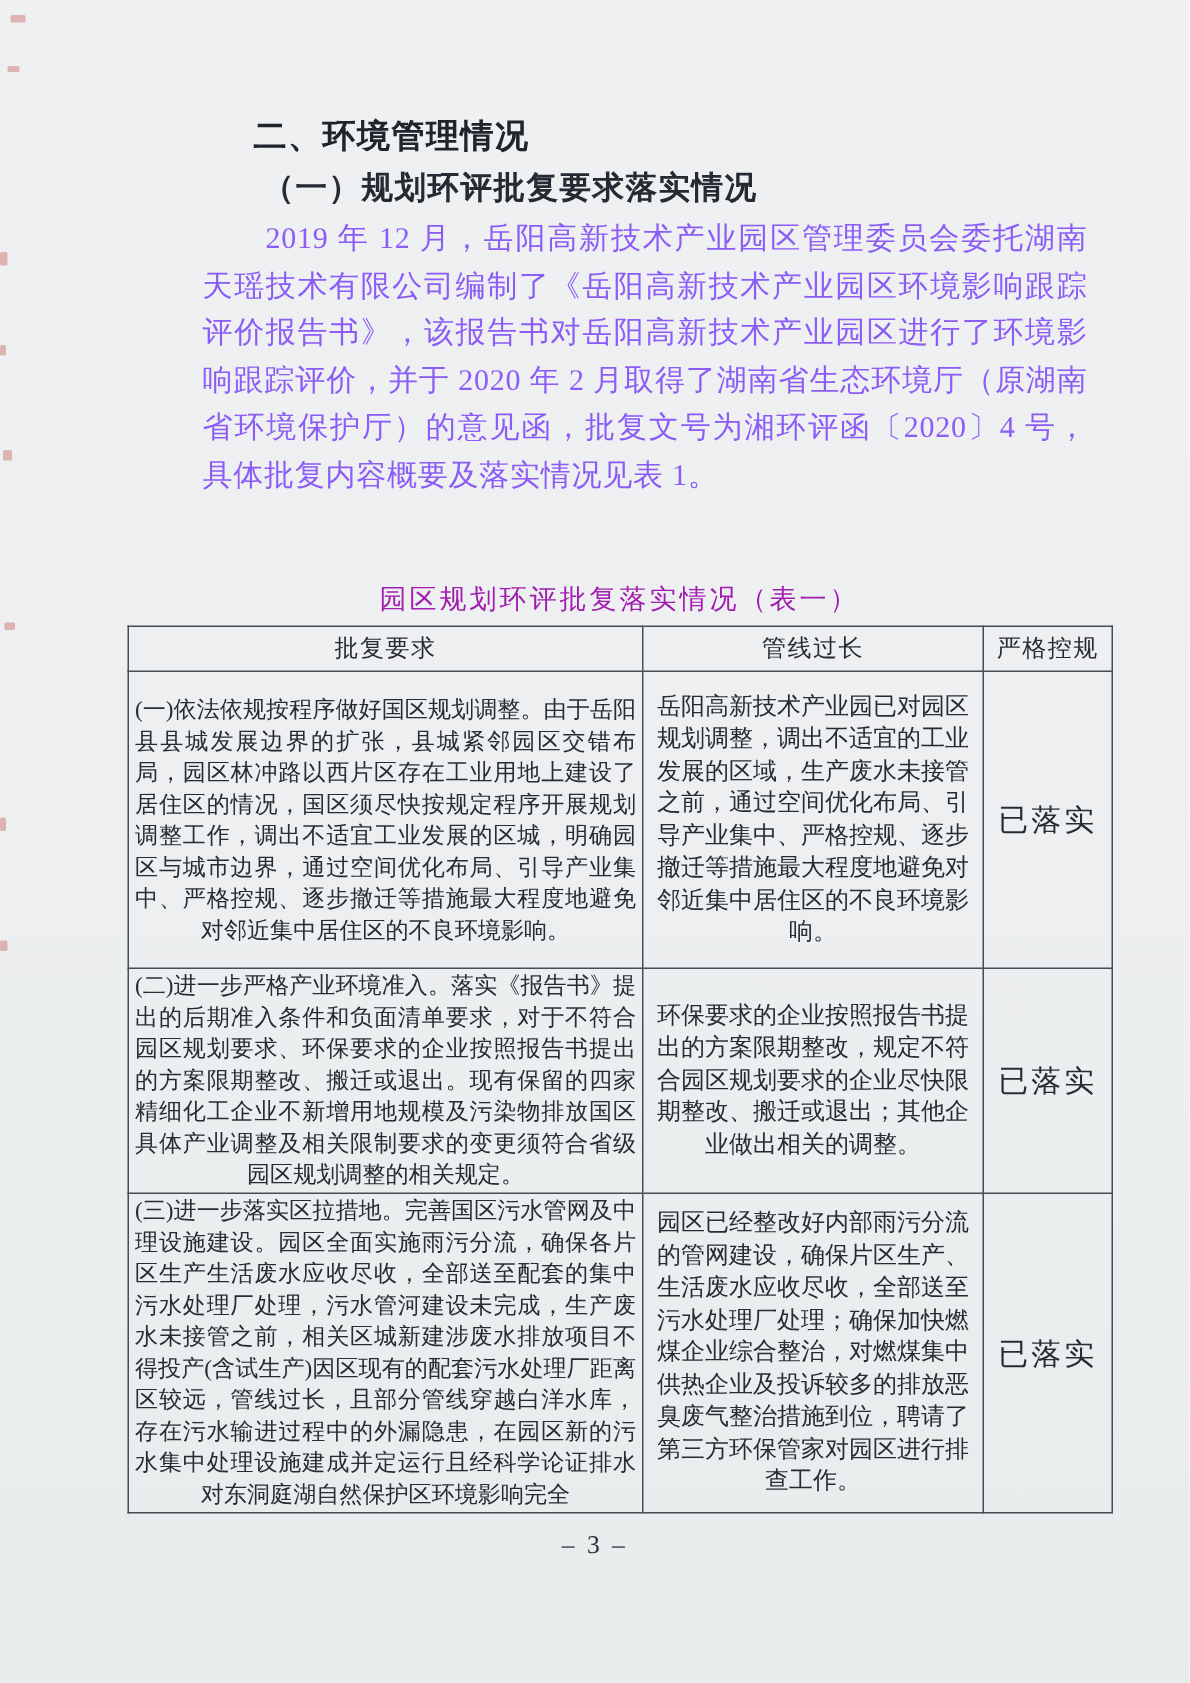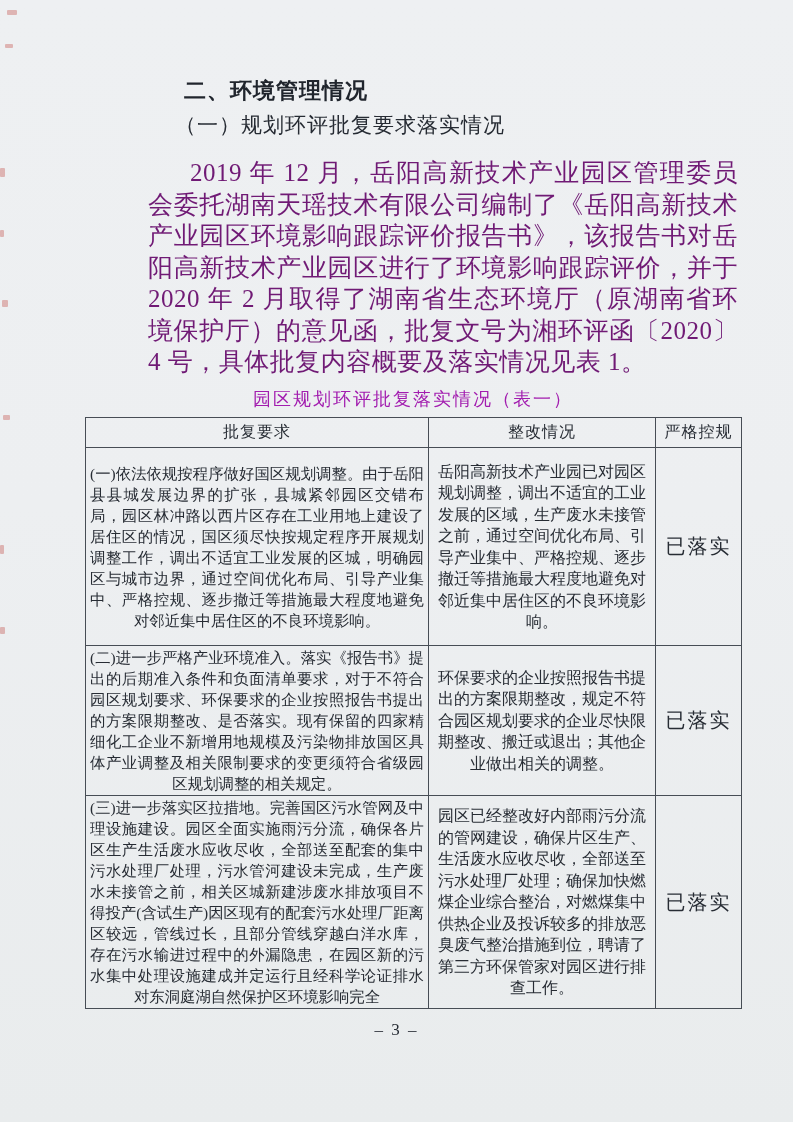--- a/index.html
+++ b/index.html
@@ -15,32 +15,32 @@
   .m1{left:7px;top:10px;width:10px;height:5px;}
   .m2{left:5px;top:44px;width:8px;height:4px;}
   .m3{left:0;top:168px;width:5px;height:9px;}
   .m4{left:0;top:230px;width:4px;height:7px;}
   .m5{left:2px;top:300px;width:6px;height:7px;}
   .m6{left:3px;top:415px;width:7px;height:5px;}
   .m7{left:0;top:545px;width:4px;height:9px;}
   .m8{left:0;top:627px;width:5px;height:7px;}
 
   .h1{
-    position:absolute;left:184px;top:76px;margin:0;
+    position:absolute;left:169px;top:76px;margin:0;
     font-family:"Liberation Sans","DejaVu Sans",sans-serif;
     font-size:22px;font-weight:bold;letter-spacing:1px;color:#20252d;
   }
   .h2{
     position:absolute;left:175px;top:111px;margin:0;
-    font-size:21px;font-weight:normal;letter-spacing:1px;color:#262b33;
+    font-size:21px;font-weight:bold;letter-spacing:1px;color:#262b33;
   }
   .intro{
-    position:absolute;left:135px;top:144px;width:590px;margin:13px;
-    font-size:25px;line-height:31.5px;letter-spacing:.5px;
-    text-align:justify;text-indent:42px;color:#701a75;
+    position:absolute;left:135px;top:144px;width:590px;margin:0;
+    font-size:20px;line-height:31.5px;letter-spacing:.5px;
+    text-align:justify;text-indent:42px;color:#8b5cf6;
   }
   .caption{
     position:absolute;left:85px;top:387px;width:656px;
     text-align:center;font-size:18px;letter-spacing:2px;color:#a21caf;
   }
   table.compliance{
     position:absolute;left:85px;top:417px;width:656px;
     border-collapse:collapse;table-layout:fixed;
   }
   table.compliance th,table.compliance td{
@@ -88,32 +88,32 @@
 
   <table class="compliance">
     <colgroup>
       <col style="width:343px">
       <col style="width:227px">
       <col style="width:86px">
     </colgroup>
     <thead>
       <tr>
         <th class="head">批复要求</th>
-        <th class="head">整改情况</th>
+        <th class="head">管线过长</th>
         <th class="head">严格控规</th>
       </tr>
     </thead>
     <tbody>
       <tr class="r1">
         <td class="req">(一)依法依规按程序做好国区规划调整。由于岳阳县县城发展边界的扩张，县城紧邻园区交错布局，园区林冲路以西片区存在工业用地上建设了居住区的情况，国区须尽快按规定程序开展规划调整工作，调出不适宜工业发展的区城，明确园区与城市边界，通过空间优化布局、引导产业集中、严格控规、逐步撤迁等措施最大程度地避免对邻近集中居住区的不良环境影响。</td>
         <td class="rect">岳阳高新技术产业园已对园区规划调整，调出不适宜的工业发展的区域，生产废水未接管之前，通过空间优化布局、引导产业集中、严格控规、逐步撤迁等措施最大程度地避免对邻近集中居住区的不良环境影响。</td>
         <td class="status">已落实</td>
       </tr>
       <tr class="r2">
-        <td class="req">(二)进一步严格产业环境准入。落实《报告书》提出的后期准入条件和负面清单要求，对于不符合园区规划要求、环保要求的企业按照报告书提出的方案限期整改、是否落实。现有保留的四家精细化工企业不新增用地规模及污染物排放国区具体产业调整及相关限制要求的变更须符合省级园区规划调整的相关规定。</td>
+        <td class="req">(二)进一步严格产业环境准入。落实《报告书》提出的后期准入条件和负面清单要求，对于不符合园区规划要求、环保要求的企业按照报告书提出的方案限期整改、搬迁或退出。现有保留的四家精细化工企业不新增用地规模及污染物排放国区具体产业调整及相关限制要求的变更须符合省级园区规划调整的相关规定。</td>
         <td class="rect">环保要求的企业按照报告书提出的方案限期整改，规定不符合园区规划要求的企业尽快限期整改、搬迁或退出；其他企业做出相关的调整。</td>
         <td class="status">已落实</td>
       </tr>
       <tr class="r3">
         <td class="req">(三)进一步落实区拉措地。完善国区污水管网及中理设施建设。园区全面实施雨污分流，确保各片区生产生活废水应收尽收，全部送至配套的集中污水处理厂处理，污水管河建设未完成，生产废水未接管之前，相关区城新建涉废水排放项目不得投产(含试生产)因区现有的配套污水处理厂距离区较远，管线过长，且部分管线穿越白洋水库，存在污水输进过程中的外漏隐患，在园区新的污水集中处理设施建成并定运行且经科学论证排水对东洞庭湖自然保护区环境影响完全</td>
         <td class="rect">园区已经整改好内部雨污分流的管网建设，确保片区生产、生活废水应收尽收，全部送至污水处理厂处理；确保加快燃煤企业综合整治，对燃煤集中供热企业及投诉较多的排放恶臭废气整治措施到位，聘请了第三方环保管家对园区进行排查工作。</td>
         <td class="status">已落实</td>
       </tr>
     </tbody>
   </table>

